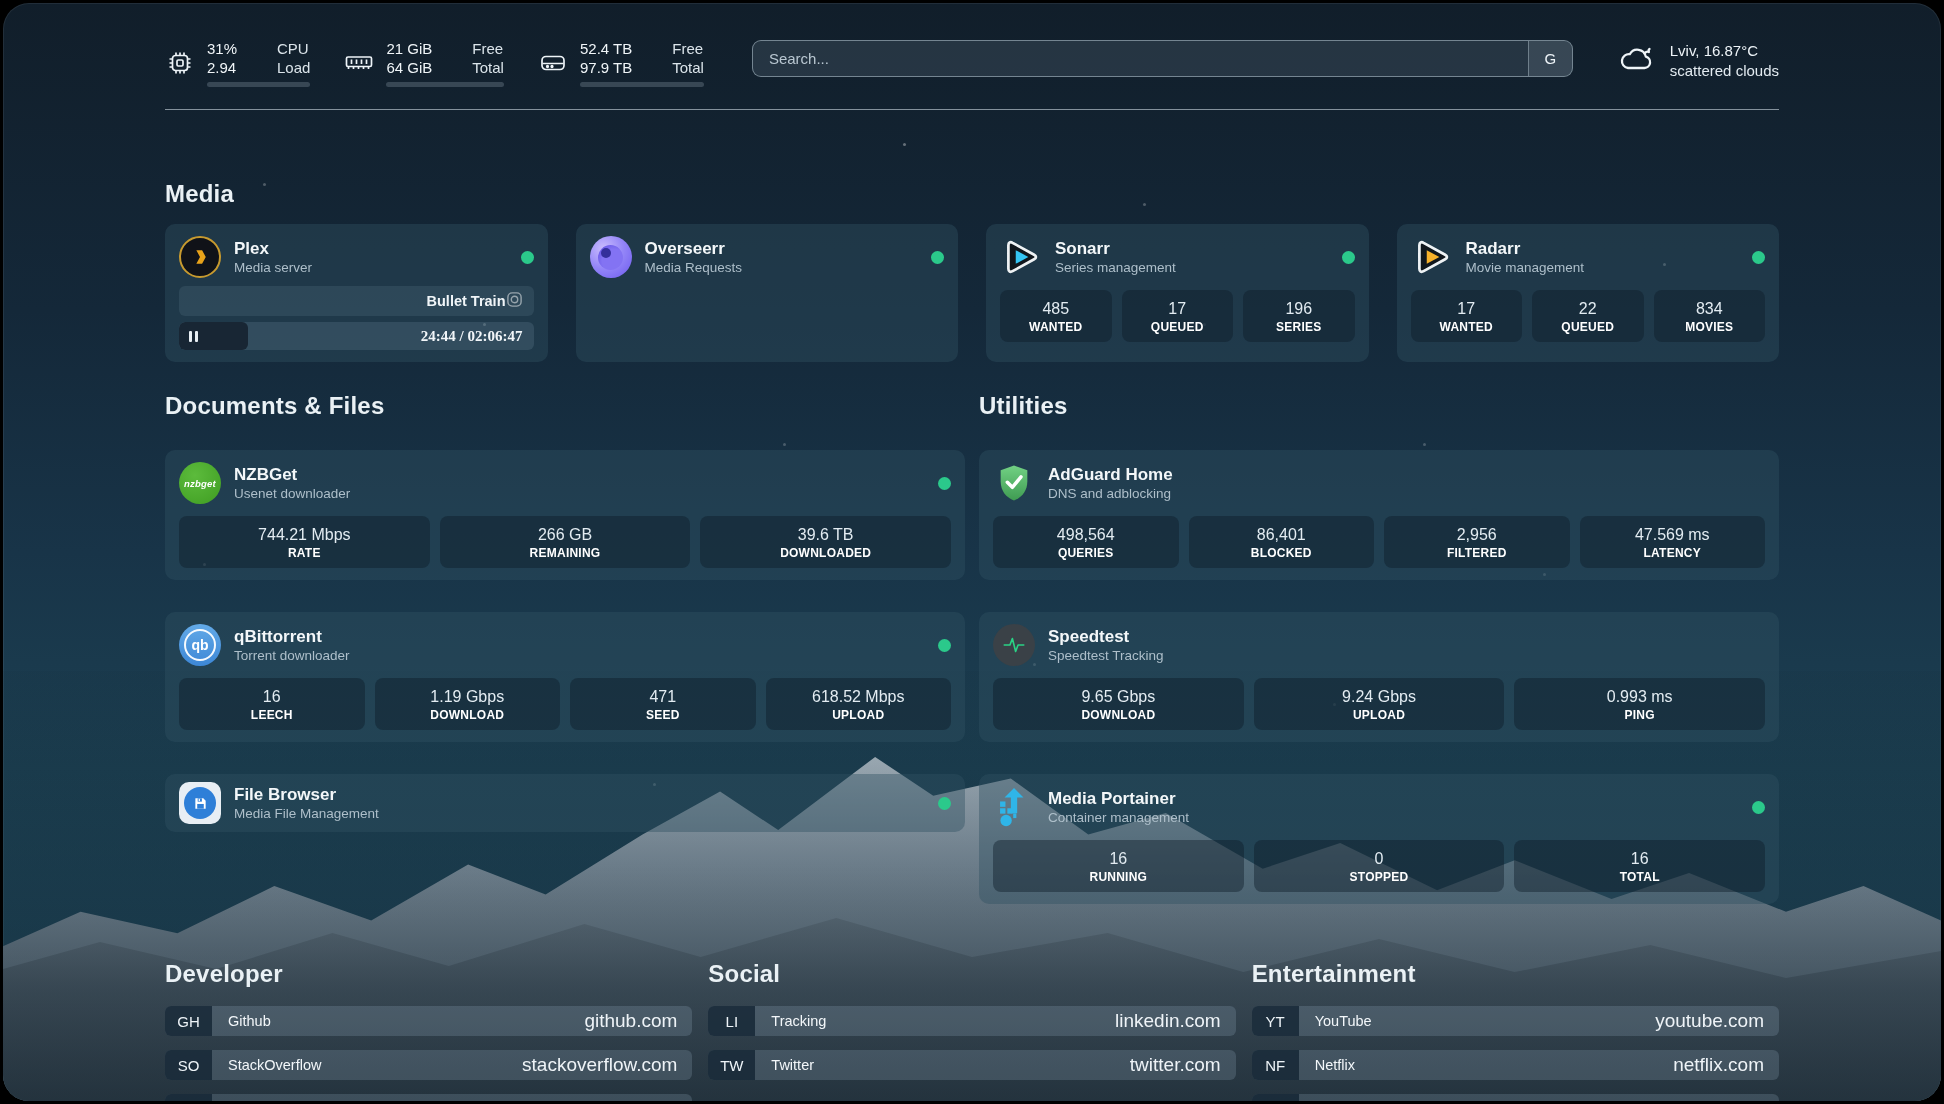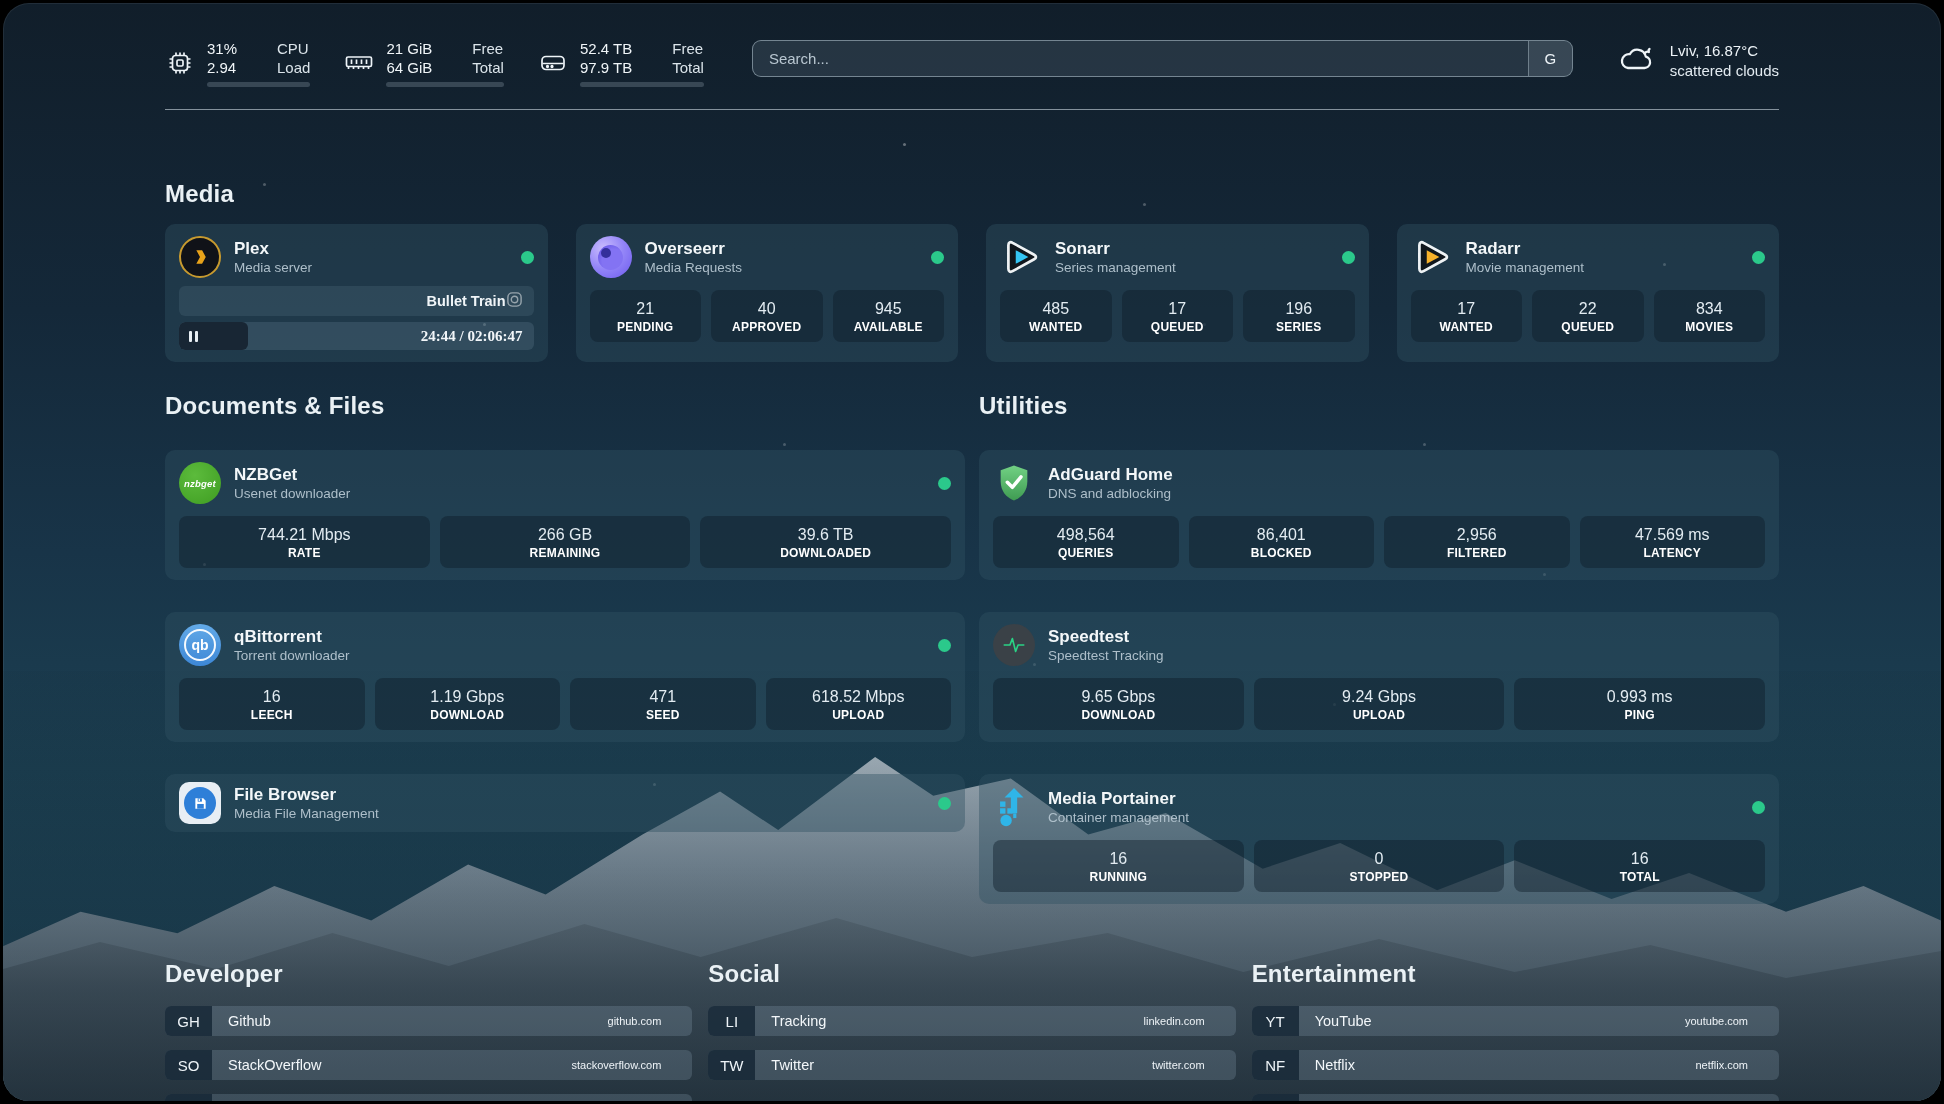--- a/index.html
+++ b/index.html
@@ -113,21 +113,21 @@
 
   
   .bm-grid { display:grid; grid-template-columns:1fr 1fr 1fr; gap:16px; margin-top:56px; }
   .bm-title { margin-bottom:18px; }
   .bm-row {
     display:flex; align-items:stretch; height:30px; margin-bottom:14px;
     border-radius:6px; overflow:hidden; background:rgba(165,190,208,0.20); cursor:pointer;
   }
   .bm-abbr { width:47px; flex:none; background:rgba(15,33,47,0.74); color:#eef4f8; display:flex; align-items:center; justify-content:center; font-size:15px; }
   .bm-name { padding-left:16px; display:flex; align-items:center; font-size:14.5px; color:#f3f7fa; }
-  .bm-url { margin-left:auto; padding-right:31px; display:flex; align-items:center; font-size:11px; color:#eef3f7; }
+  .bm-url { margin-left:auto; padding-right:15px; display:flex; align-items:center; font-size:19px; color:#eef3f7; }
 
   
   .logo-plex { background:#101218; border:2px solid #c79a2f; }
   .logo-overseerr { background:radial-gradient(circle at 32% 30%, #cabdfd 0%, #9486f8 48%, #6c59ee 100%); }
   .ovs-inner { width:25px; height:25px; border-radius:50%; background:radial-gradient(circle at 64% 64%, #8373f3 52%, #5b49e0 100%); position:relative; }
   .ovs-pupil { position:absolute; left:3px; top:3px; width:10px; height:10px; border-radius:50%; background:#342f9b; }
   .logo-tri { background:transparent; }
   .logo-nzbget { background:radial-gradient(circle at 38% 32%, #5cbb3c 0%, #3f9d22 100%); }
   .nzb-text { font-size:9.5px; font-weight:700; font-style:italic; color:#fff; letter-spacing:.2px; }
   .logo-qb { background:linear-gradient(180deg,#63aae8 0%, #3d87d6 100%); border:0; }
@@ -270,34 +270,20 @@
             <div class="ovs-inner">
                 <div class="ovs-pupil"></div>
               </div>
           </div>
           <div class="svc-text">
             <div class="svc-name">Overseerr</div>
             <div class="svc-sub">Media Requests</div>
           </div>
           <div class="dot"></div>
         </div>
-        <div class="stats">
-          <div class="tile">
-            <div class="tile-value">21</div>
-            <div class="tile-label">PENDING</div>
-          </div>
-          <div class="tile">
-            <div class="tile-value">40</div>
-            <div class="tile-label">APPROVED</div>
-          </div>
-          <div class="tile">
-            <div class="tile-value">945</div>
-            <div class="tile-label">AVAILABLE</div>
-          </div>
-        </div>
       </div>
 
       <div class="card">
         <div class="card-head">
           <div class="svc-icon logo-tri">
             <svg width="42" height="42" viewBox="0 0 40 40">
               <path d="M12 6.5 C9.8 5.2 8 6.2 8 8.8 L8 31.2 C8 33.8 9.8 34.8 12 33.5 L32.5 22.2 C34.8 20.9 34.8 19.1 32.5 17.8 Z" fill="#10161c" stroke="#eef2f4" stroke-width="2.6"></path>
               <polygon points="15,13.5 27,20 15,26.5" fill="#35c5f4"></polygon>
             </svg>
           </div>

